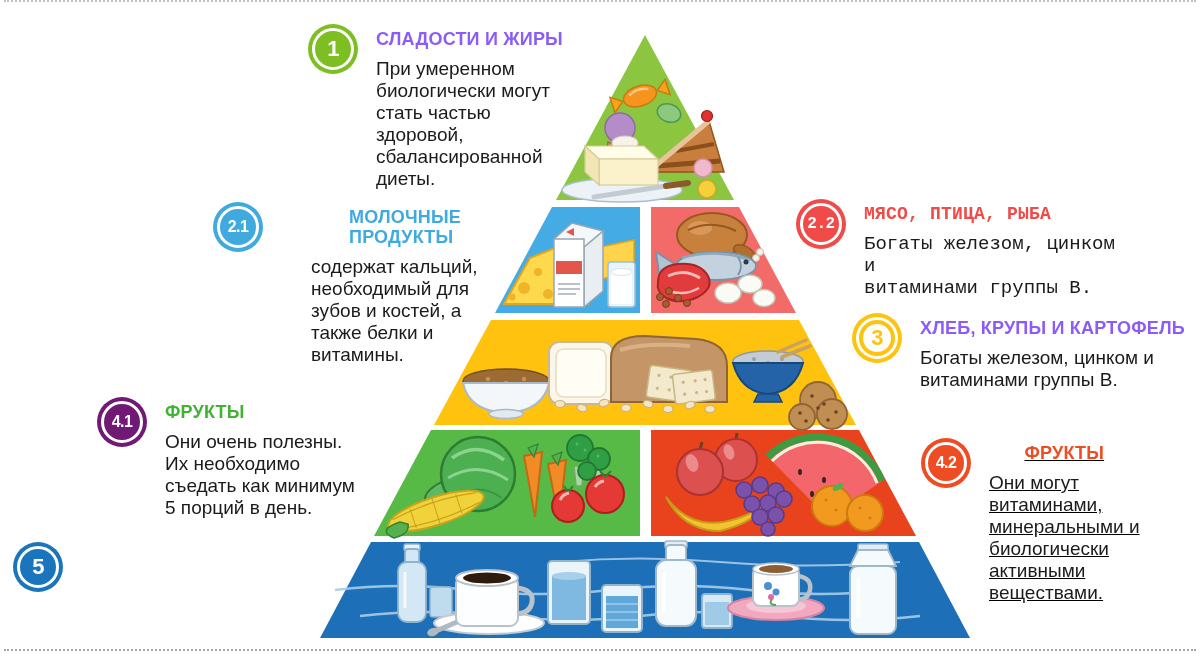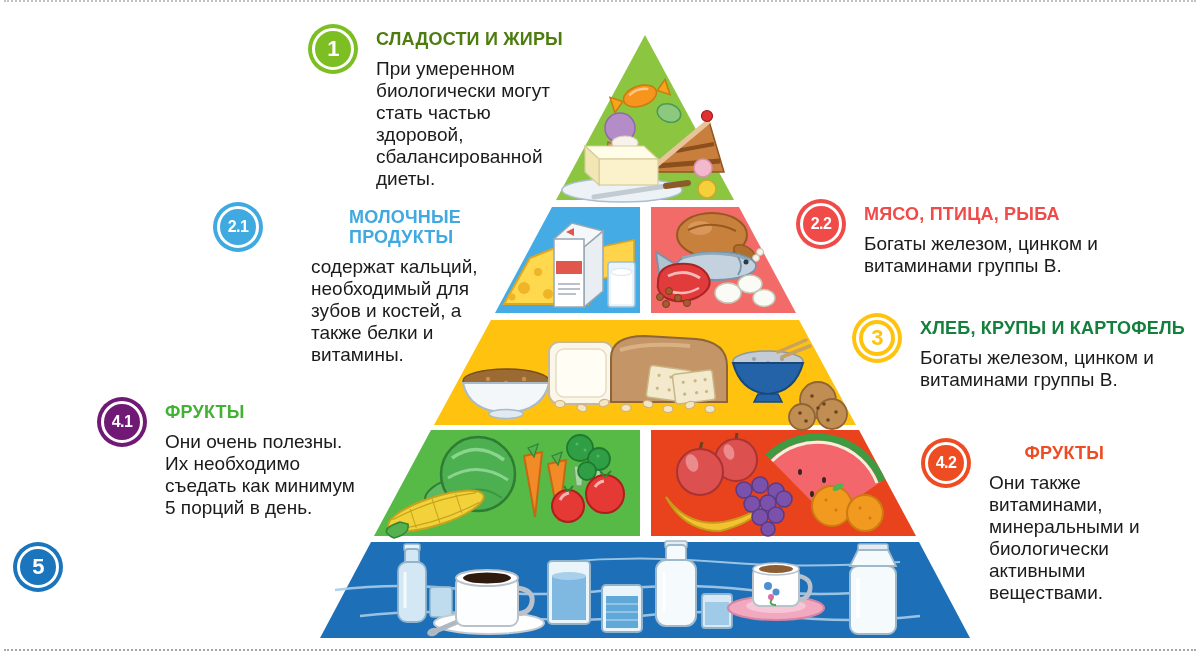--- a/index.html
+++ b/index.html
@@ -29,24 +29,24 @@
   }
   .badge--small .badge-num { font-size:16px; }
   .sec-text { padding-top:7px; }
   .sec-title { margin:0; font-size:18px; font-weight:700; letter-spacing:0.2px; line-height:20px; }
   .sec-body {
     margin:9px 0 0; font-size:19px; line-height:22px; color:#1b1b1b; white-space:pre-line;
   }
 
   .sec-sweets     { left:308px; top:22px;  width:270px; }
   .sec-dairy      { left:213px; top:200px; width:300px;gap:48px; }
-  .sec-meat       { left:796px; top:197px; width:330px; }
+  .sec-meat       { left:796px; top:197px; width:330px;font-family:Liberation Mono, monospace; }
   .sec-bread      { left:852px; top:311px; width:340px; }
   .sec-vegetables { left:97px;  top:395px; width:300px; }
-  .sec-fruits     { left:921px; top:436px; width:260px; }
+  .sec-fruits     { left:921px; top:436px; width:260px;text-decoration:underline; }
   .sec-drinks     { left:13px;  top:540px; width:300px; }
 </style>
 </head>
 <body>
 
 <div class="stage">
 
   <div class="dotted dotted-top"></div>
   <div class="dotted dotted-bottom"></div>
 
@@ -377,21 +377,21 @@
         <path d="M858 578 V618" stroke="#FFFFFF" stroke-width="3.5"></path>
       </g>
     </g>
   </svg>
 
   <div class="section sec-sweets">
     <div class="badge" style="background: rgb(125, 190, 35);">
       <span class="badge-num">1</span>
     </div>
     <div class="sec-text">
-      <h2 class="sec-title" style="color: #4d7c0f;">СЛАДОСТИ И ЖИРЫ</h2>
+      <h2 class="sec-title" style="color: #8b5cf6;">СЛАДОСТИ И ЖИРЫ</h2>
       <p class="sec-body">При умеренном
 биологически могут
 стать частью
 здоровой,
 сбалансированной
 диеты.</p>
     </div>
   </div>
 
   <div class="section sec-dairy">
@@ -417,21 +417,21 @@
       <p class="sec-body">Богаты железом, цинком и
 витаминами группы В.</p>
     </div>
   </div>
 
   <div class="section sec-bread">
     <div class="badge badge--invert" style="background: rgb(255, 195, 14);">
       <span class="badge-num" style="color: rgb(255, 195, 14);">3</span>
     </div>
     <div class="sec-text">
-      <h2 class="sec-title" style="color: #15803d;">ХЛЕБ, КРУПЫ И КАРТОФЕЛЬ</h2>
+      <h2 class="sec-title" style="color: #8b5cf6;">ХЛЕБ, КРУПЫ И КАРТОФЕЛЬ</h2>
       <p class="sec-body">Богаты железом, цинком и
 витаминами группы В.</p>
     </div>
   </div>
 
   <div class="section sec-vegetables">
     <div class="badge badge--small" style="background: #701a75;">
       <span class="badge-num">4.1</span>
     </div>
     <div class="sec-text">
@@ -442,21 +442,21 @@
 5 порций в день.</p>
     </div>
   </div>
 
   <div class="section sec-fruits">
     <div class="badge badge--small" style="background: rgb(238, 77, 35);">
       <span class="badge-num">4.2</span>
     </div>
     <div class="sec-text">
       <h2 class="sec-title" style="color: rgb(238, 77, 35); text-align: center;">ФРУКТЫ</h2>
-      <p class="sec-body">Они также
+      <p class="sec-body">Они могут
 витаминами,
 минеральными и
 биологически
 активными
 веществами.</p>
     </div>
   </div>
 
   <div class="section sec-drinks">
     <div class="badge" style="background: rgb(27, 117, 188);">

